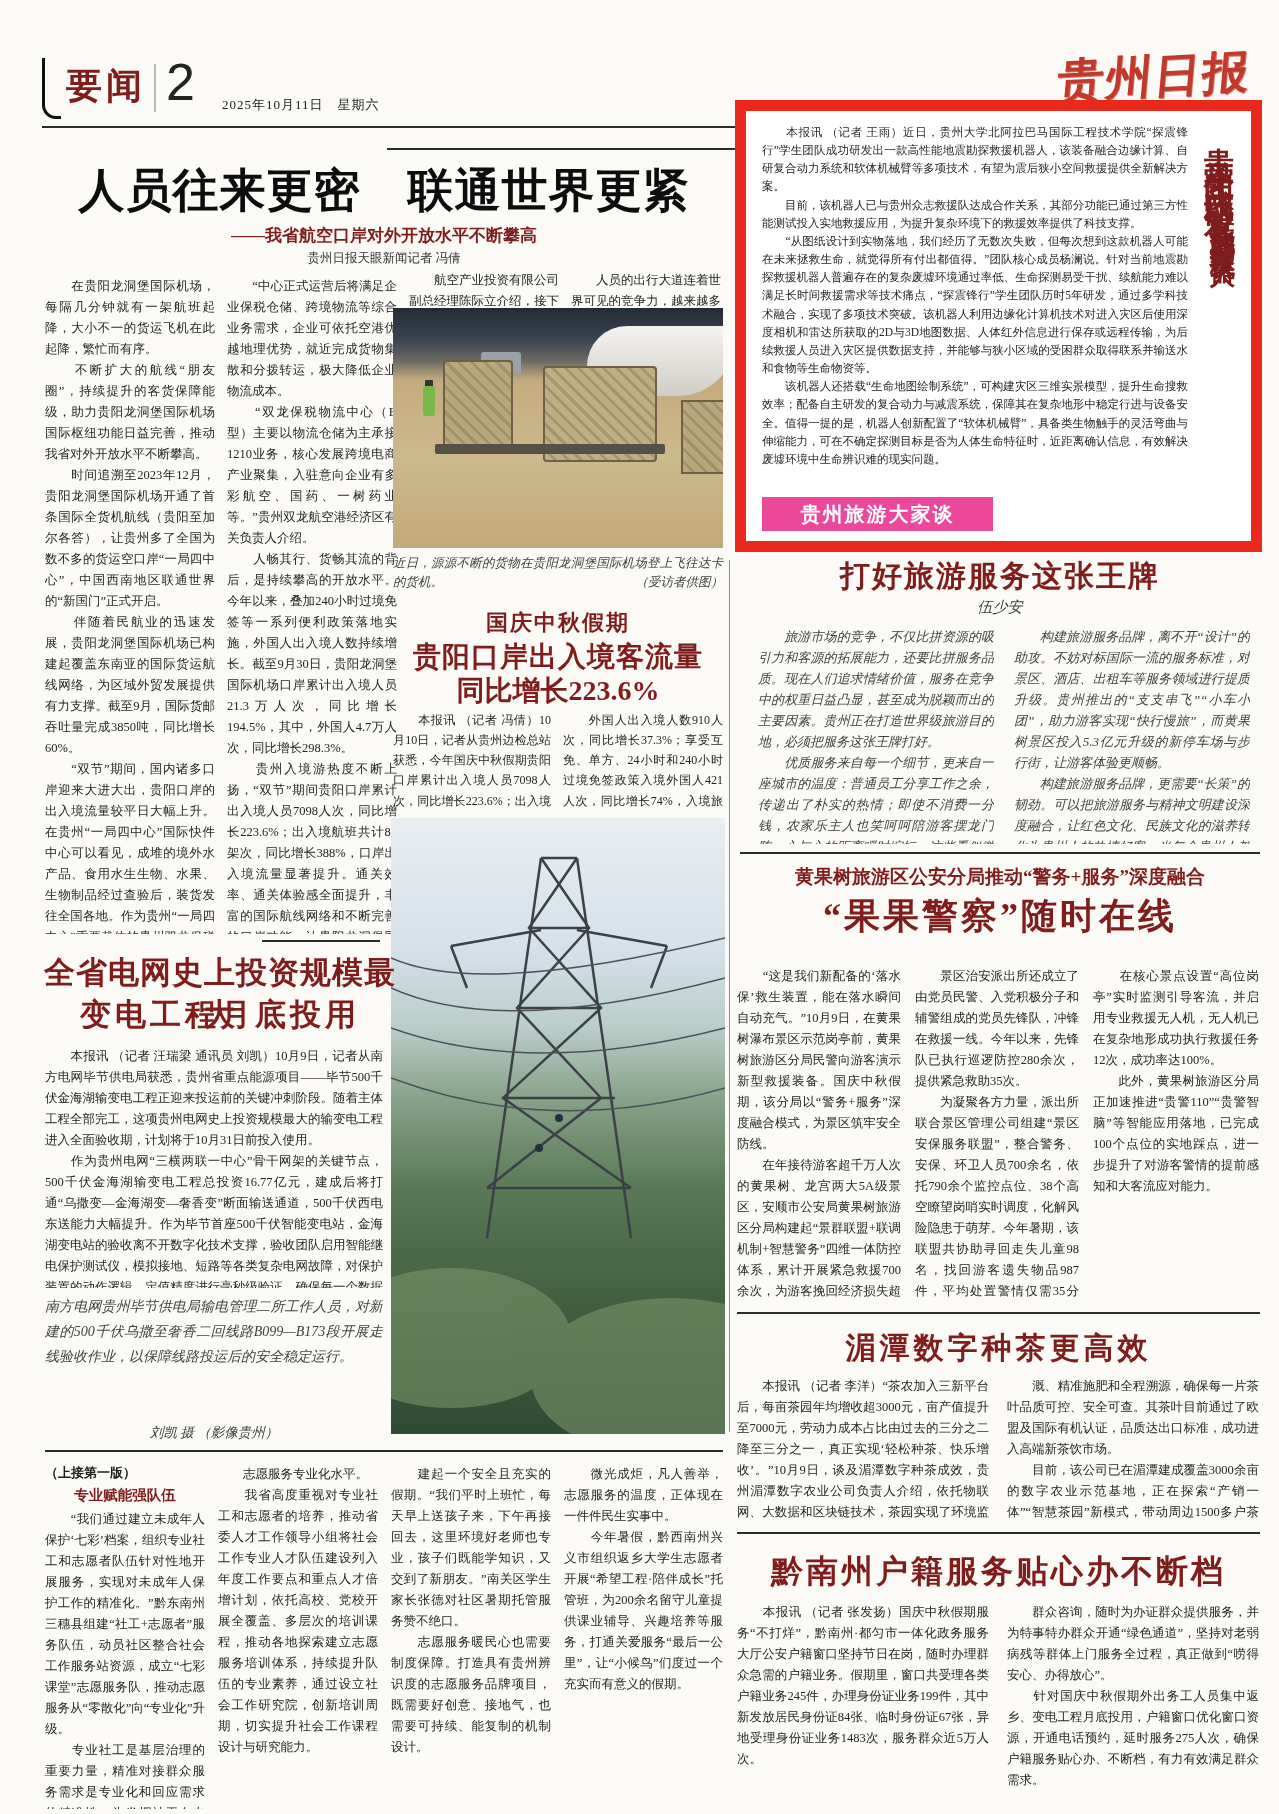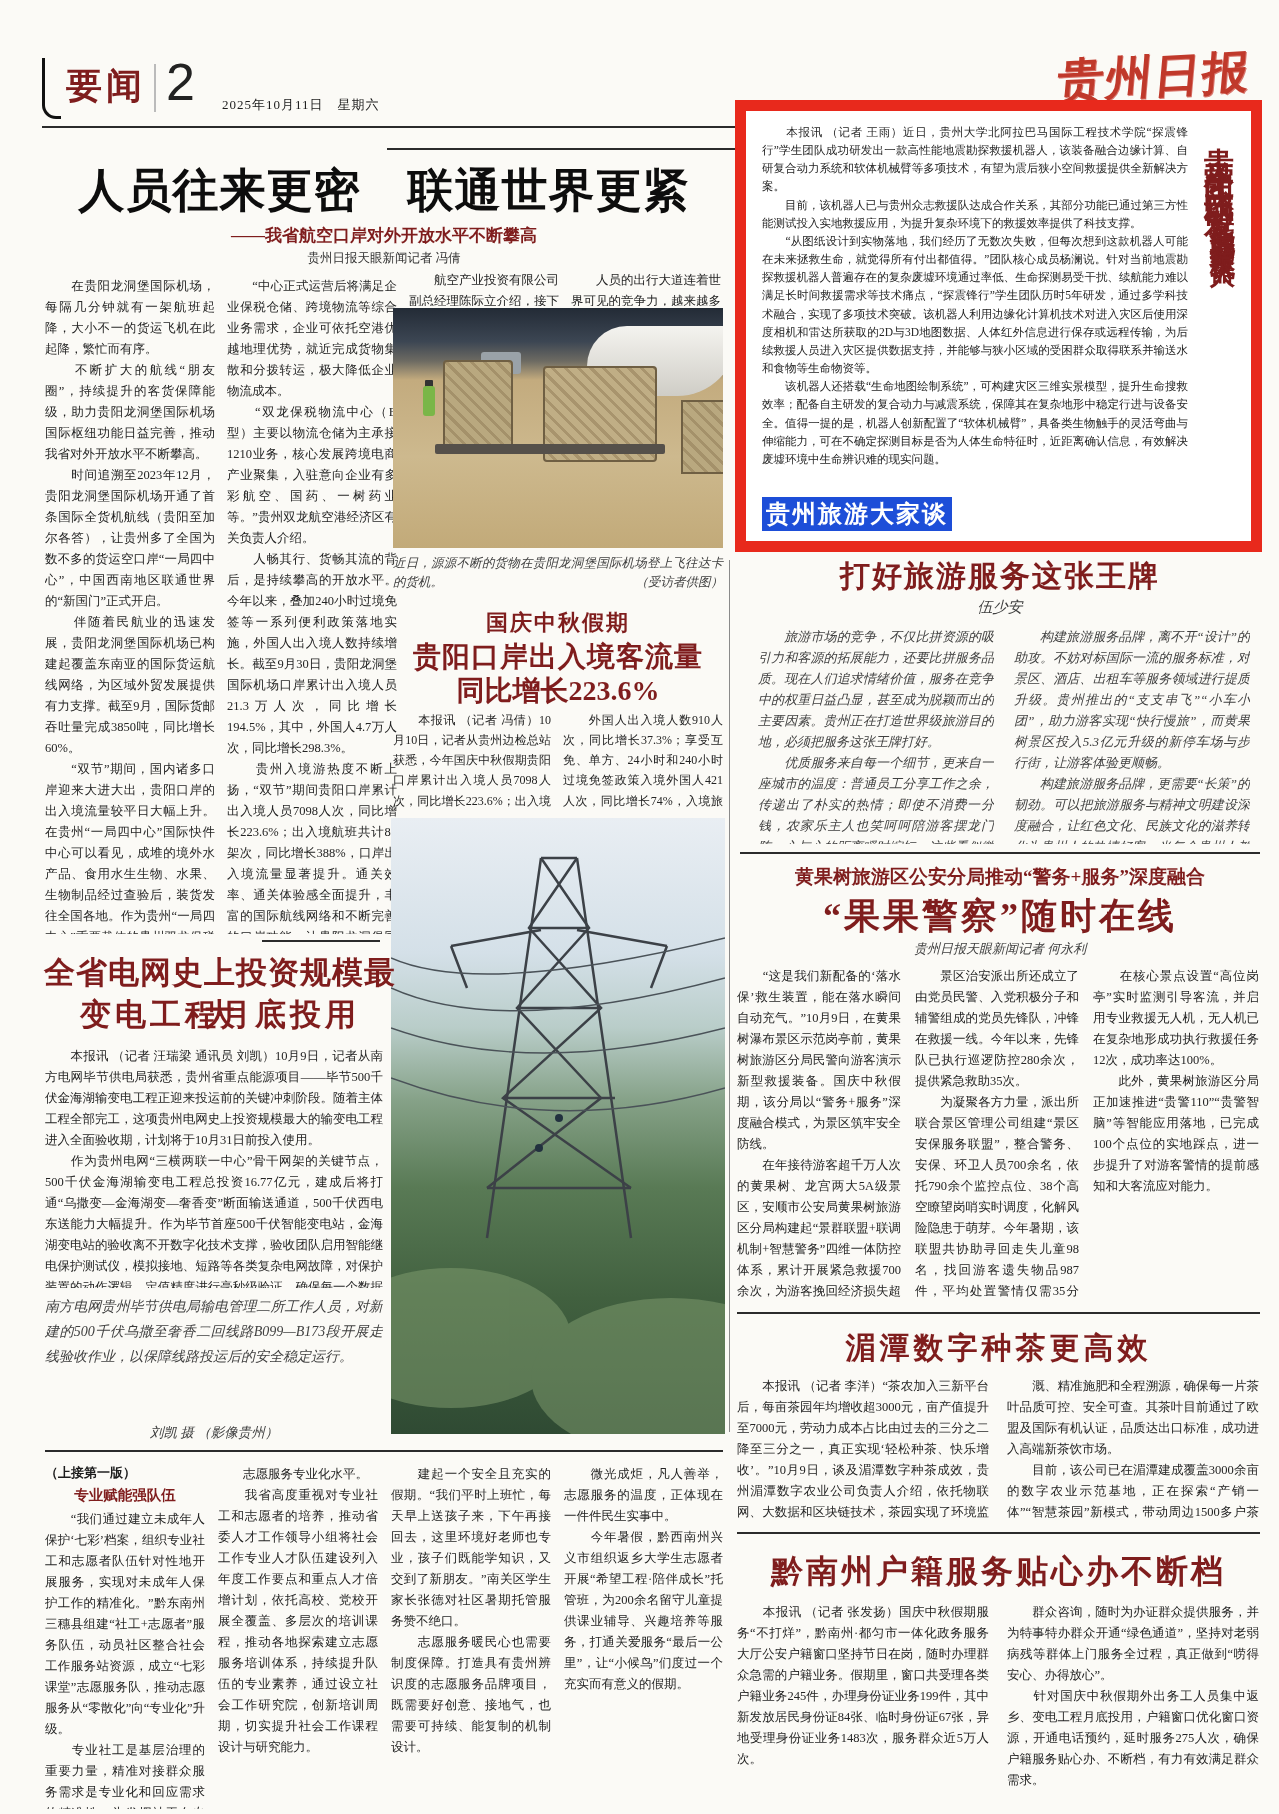--- a/index.html
+++ b/index.html
@@ -125,36 +125,35 @@
   <div class="abs" style="left:735px;top:100px;width:527px;height:452px;border:11px solid #e8291c;background:#fff;box-sizing:border-box;">
     <div style="position:relative;width:100%;height:100%;display:flex;padding:12px 12px 10px 16px;box-sizing:border-box;gap:10px;">
       <div class="col" style="flex:1;height:100%;font-size:11.5px;line-height:1.58;padding-bottom:52px;box-sizing:border-box;">　　本报讯 （记者 王雨）近日，贵州大学北阿拉巴马国际工程技术学院“探震锋行”学生团队成功研发出一款高性能地震勘探救援机器人，该装备融合边缘计算、自研复合动力系统和软体机械臂等多项技术，有望为震后狭小空间救援提供全新解决方案。
 　　目前，该机器人已与贵州众志救援队达成合作关系，其部分功能已通过第三方性能测试投入实地救援应用，为提升复杂环境下的救援效率提供了科技支撑。
 　　“从图纸设计到实物落地，我们经历了无数次失败，但每次想到这款机器人可能在未来拯救生命，就觉得所有付出都值得。”团队核心成员杨澜说。针对当前地震勘探救援机器人普遍存在的复杂废墟环境通过率低、生命探测易受干扰、续航能力难以满足长时间救援需求等技术痛点，“探震锋行”学生团队历时5年研发，通过多学科技术融合，实现了多项技术突破。该机器人利用边缘化计算机技术对进入灾区后使用深度相机和雷达所获取的2D与3D地图数据、人体红外信息进行保存或远程传输，为后续救援人员进入灾区提供数据支持，并能够与狭小区域的受困群众取得联系并输送水和食物等生命物资等。
 　　该机器人还搭载“生命地图绘制系统”，可构建灾区三维实景模型，提升生命搜救效率；配备自主研发的复合动力与减震系统，保障其在复杂地形中稳定行进与设备安全。值得一提的是，机器人创新配置了“软体机械臂”，具备类生物触手的灵活弯曲与伸缩能力，可在不确定探测目标是否为人体生命特征时，近距离确认信息，有效解决废墟环境中生命辨识难的现实问题。</div>
       <div style="writing-mode:vertical-rl;text-orientation:upright;height:100%;display:flex;gap:6px;">
         <div class="hl" style="font-size:30px;letter-spacing:7px;">贵大学生团队成功研发</div>
         <div class="hl" style="font-size:25px;letter-spacing:4px;">高性能地震勘探救援机器人</div>
       </div>
-      <div class="sans" style="position:absolute;left:16px;bottom:10px;width:190px;height:34px;background:#1d4ed8;color:#fff;
-                  font-size:24px;font-weight:bold;display:flex;align-items:center;justify-content:center;letter-spacing:2px;">贵州旅游大家谈</div>
+      <div class="sans" style="position:absolute;left:16px;bottom:10px;width:231px;height:34px;background:#ec4899;color:#fff;
+                  font-size:20px;font-weight:bold;display:flex;align-items:center;justify-content:center;letter-spacing:2px;">贵州旅游大家谈</div>
     </div>
   </div>
 
   <div class="abs ctr hl" style="left:740px;top:556px;width:520px;font-size:30px;letter-spacing:2px;">打好旅游服务这张王牌</div>
   <div class="abs ctr kai" style="left:740px;top:598px;width:520px;font-size:15px;">伍少安</div>
   <div class="abs col kai" style="left:758px;top:626px;width:236px;height:218px;font-size:13px;line-height:1.62;">　　旅游市场的竞争，不仅比拼资源的吸引力和客源的拓展能力，还要比拼服务品质。现在人们追求情绪价值，服务在竞争中的权重日益凸显，甚至成为脱颖而出的主要因素。贵州正在打造世界级旅游目的地，必须把服务这张王牌打好。
 　　优质服务来自每一个细节，更来自一座城市的温度：普通员工分享工作之余，传递出了朴实的热情；即使不消费一分钱，农家乐主人也笑呵呵陪游客摆龙门阵，心与心的距离瞬时缩短。这些看似微小的举动，却让游客多次点赞。而反观一些地方，因缺斤少两、以次充好，破坏了一座城市的旅游形象。</div>
   <div class="abs col kai" style="left:1014px;top:626px;width:236px;height:218px;font-size:13px;line-height:1.62;font-family:Liberation Serif, serif;">　　构建旅游服务品牌，离不开“设计”的助攻。不妨对标国际一流的服务标准，对景区、酒店、出租车等服务领域进行提质升级。贵州推出的“支支串飞”“小车小团”，助力游客实现“快行慢旅”，而黄果树景区投入5.3亿元升级的新停车场与步行街，让游客体验更顺畅。
 　　构建旅游服务品牌，更需要“长策”的韧劲。可以把旅游服务与精神文明建设深度融合，让红色文化、民族文化的滋养转化为贵州人的热情好客。当每个贵州人都成为“服务员”，当热情待客成为社会风尚，贵州旅游的金字招牌自然水到渠成。</div>
   <div class="abs rule" style="left:740px;top:852px;width:520px;height:2px;"></div>
 
   <div class="abs ctr hl" style="left:740px;top:864px;width:520px;font-size:19px;">黄果树旅游区公安分局推动“警务+服务”深度融合</div>
   <div class="abs ctr hl" style="left:740px;top:892px;width:520px;font-size:36px;letter-spacing:3px;">“果果警察”随时在线</div>
-  <div class="abs ctr kai" style="left:740px;top:940px;width:520px;font-size:13px;">贵州日报天眼新闻记者 何永利</div>
   <div class="abs col" style="left:737px;top:966px;width:164px;height:338px;">　　“这是我们新配备的‘落水保’救生装置，能在落水瞬间自动充气。”10月9日，在黄果树瀑布景区示范岗亭前，黄果树旅游区分局民警向游客演示新型救援装备。国庆中秋假期，该分局以“警务+服务”深度融合模式，为景区筑牢安全防线。
 　　在年接待游客超千万人次的黄果树、龙宫两大5A级景区，安顺市公安局黄果树旅游区分局构建起“景群联盟+联调机制+智慧警务”四维一体防控体系，累计开展紧急救援700余次，为游客挽回经济损失超百万元。</div>
   <div class="abs col" style="left:915px;top:966px;width:164px;height:338px;">　　景区治安派出所还成立了由党员民警、入党积极分子和辅警组成的党员先锋队，冲锋在救援一线。今年以来，先锋队已执行巡逻防控280余次，提供紧急救助35次。
 　　为凝聚各方力量，派出所联合景区管理公司组建“景区安保服务联盟”，整合警务、安保、环卫人员700余名，依托790余个监控点位、38个高空瞭望岗哨实时调度，化解风险隐患于萌芽。今年暑期，该联盟共协助寻回走失儿童98名，找回游客遗失物品987件，平均处置警情仅需35分钟。</div>
   <div class="abs col" style="left:1093px;top:966px;width:166px;height:338px;">　　在核心景点设置“高位岗亭”实时监测引导客流，并启用专业救援无人机，无人机已在复杂地形成功执行救援任务12次，成功率达100%。
 　　此外，黄果树旅游区分局正加速推进“贵警110”“贵警智脑”等智能应用落地，已完成100个点位的实地踩点，进一步提升了对游客警情的提前感知和大客流应对能力。</div>
 
   <div class="abs rule" style="left:737px;top:1312px;width:523px;height:2px;"></div>
   <div class="abs ctr hl" style="left:737px;top:1328px;width:523px;font-size:30px;letter-spacing:4px;">湄潭数字种茶更高效</div>
   <div class="abs col" style="left:737px;top:1376px;width:252px;height:146px;">　　本报讯 （记者 李洋）“茶农加入三新平台后，每亩茶园年均增收超3000元，亩产值提升至7000元，劳动力成本占比由过去的三分之二降至三分之一，真正实现‘轻松种茶、快乐增收’。”10月9日，谈及湄潭数字种茶成效，贵州湄潭数字农业公司负责人介绍，依托物联网、大数据和区块链技术，茶园实现了环境监测、智能灌</div>

